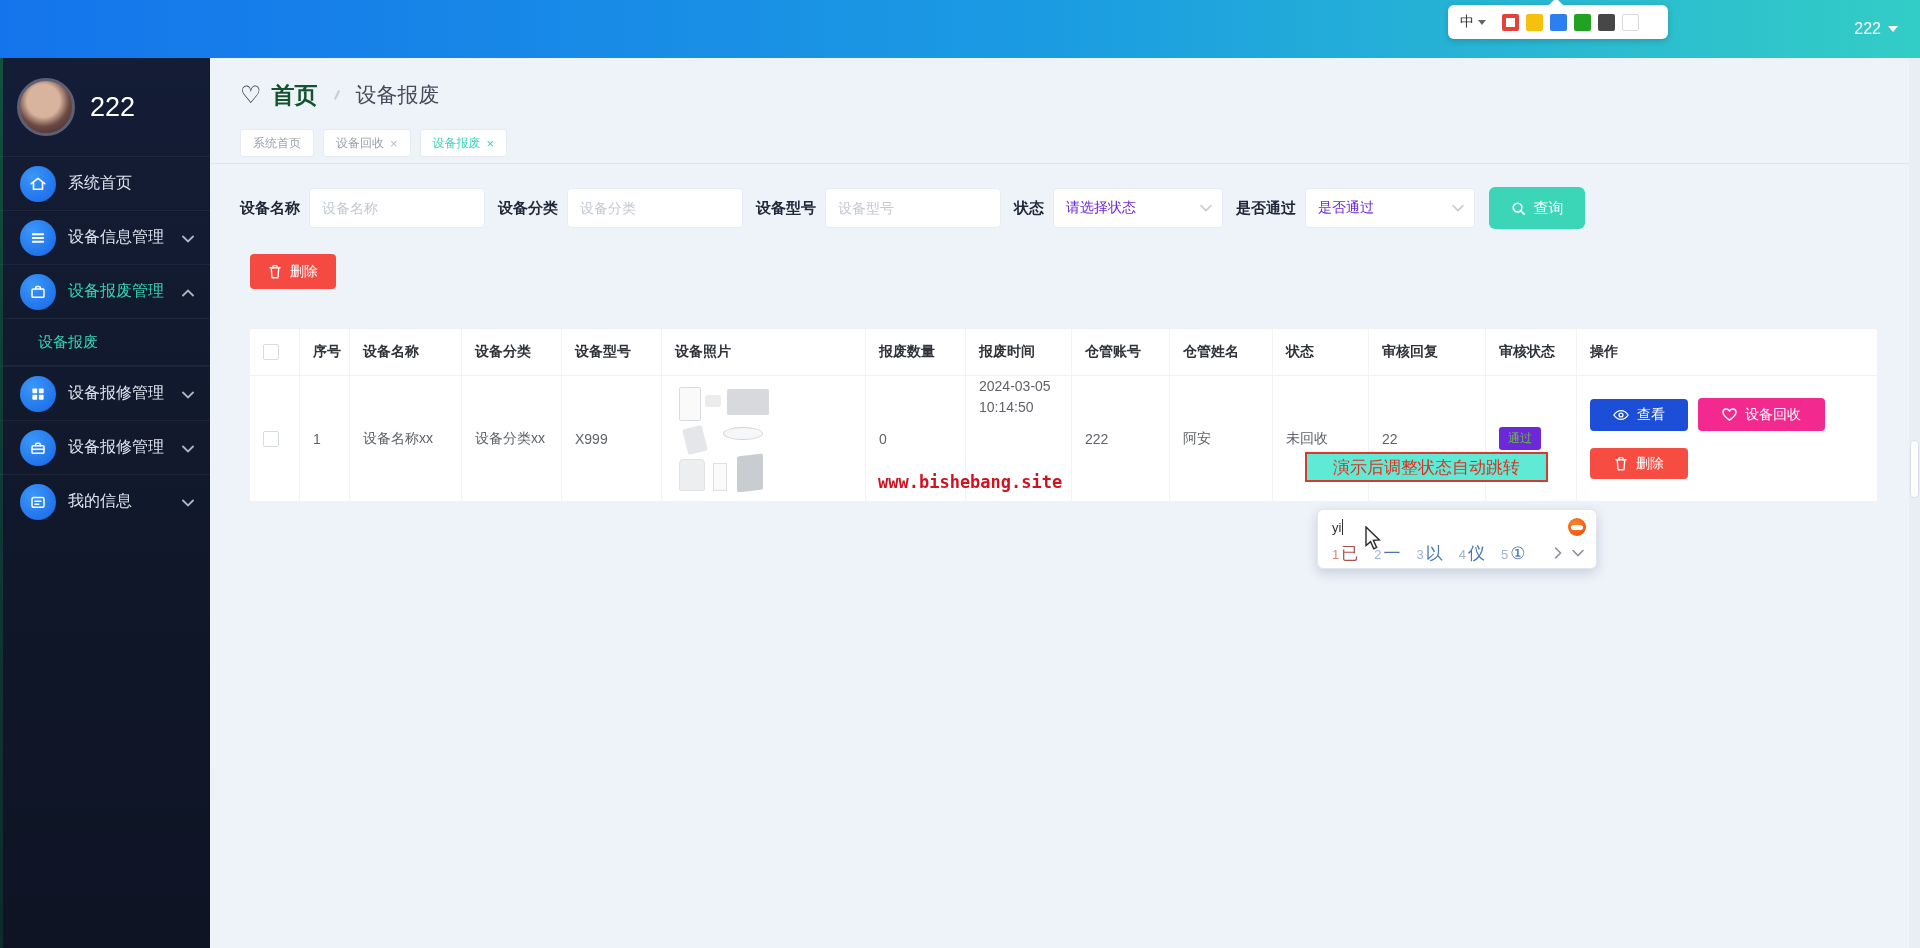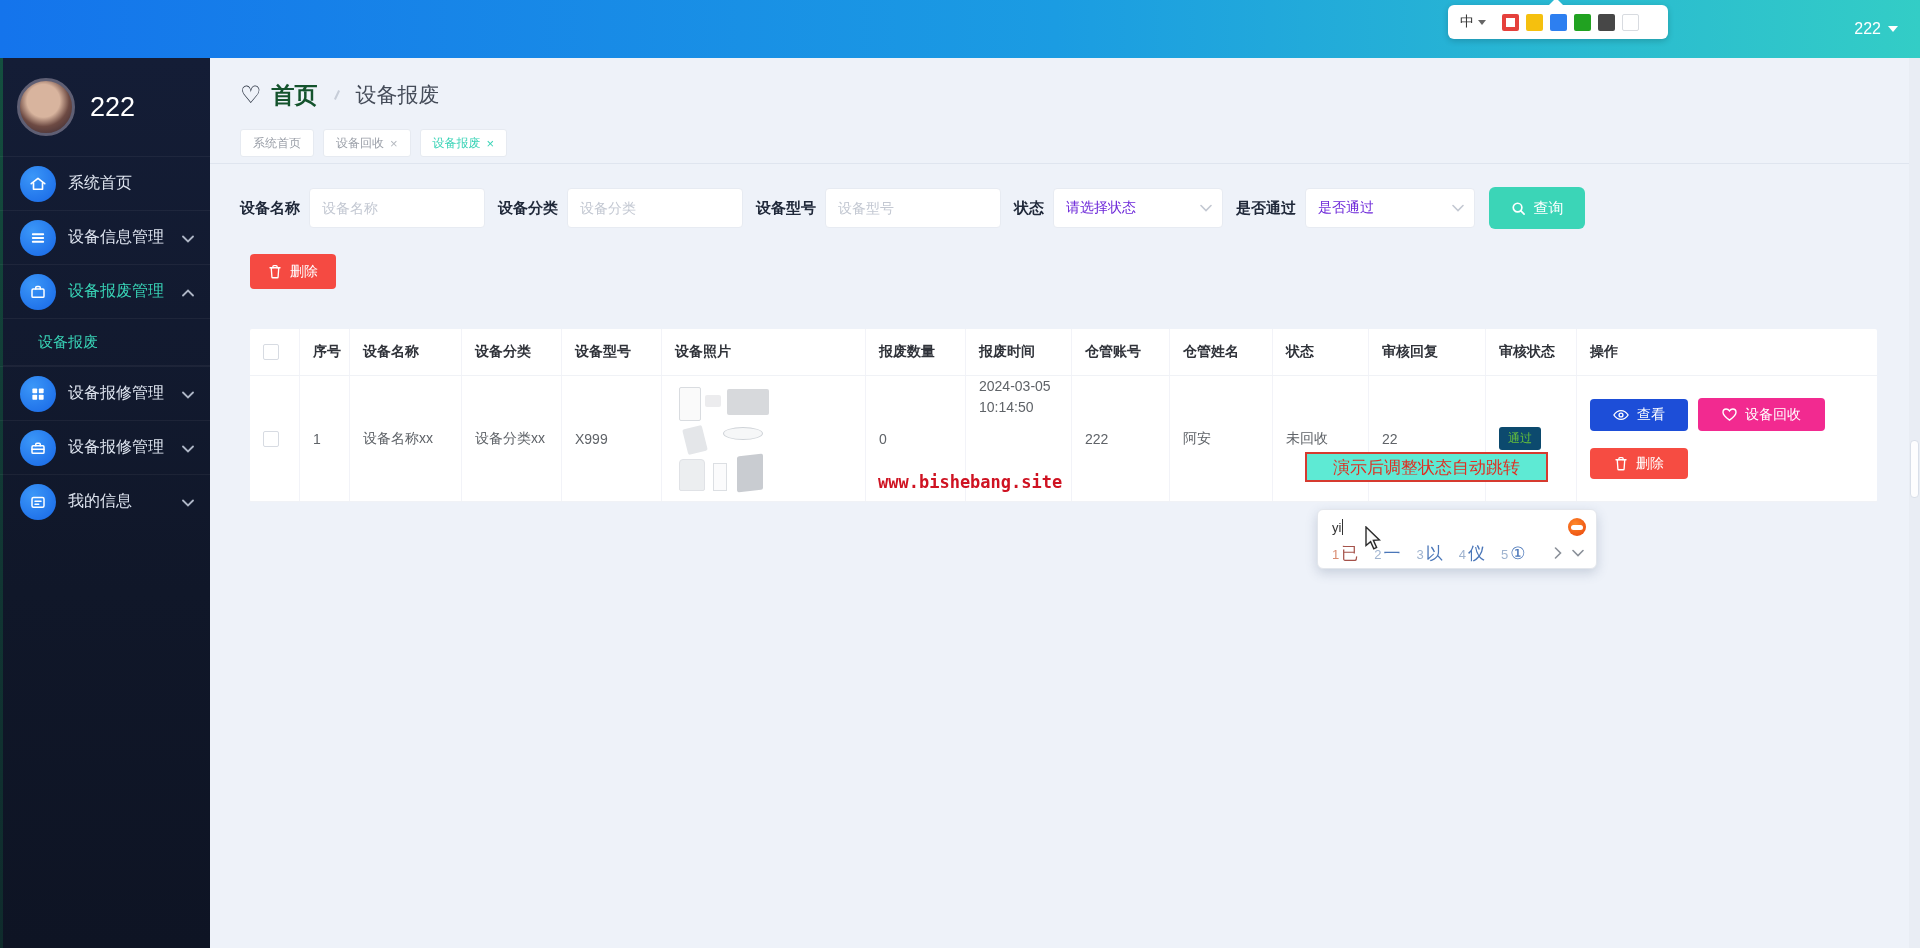--- a/index.html
+++ b/index.html
@@ -73,21 +73,21 @@
   .table-card { margin-top:40px; margin-left:10px; width:1627px; background:#fff; border-radius:2px; }
   .tgrid { display:grid; grid-template-columns:50px 50px 112px 100px 100px 204px 100px 106px 98px 103px 96px 117px 91px 1fr; }
   .thead { height:46px; }
   .thead .cell { font-size:14px; font-weight:bold; color:#30333a; }
   .cell { display:flex; align-items:center; padding-left:13px; border-right:1px solid #f2f3f8; }
   .cell:last-child { border-right:none; }
   .trow { height:127px; border-top:1px solid #f0f2f6; border-bottom:1px solid #f0f2f6; }
   .trow .cell { font-size:14px; color:#5f6368; }
   .checkbox { width:16px; height:16px; border:1px solid #d7dbe2; border-radius:2px; background:#fff; cursor:pointer; }
   .cell-time { flex-direction:column; align-items:flex-start; justify-content:flex-start; line-height:21px; }
-  .badge-pass { font-size:12px; color:#67c23a; background:#0c4a6e; border-radius:3px; padding:3px 9px; }
+  .badge-pass { font-size:12px; color:#67c23a; background:#6d28d9; border-radius:3px; padding:3px 9px; }
   .cell-actions { flex-wrap:wrap; align-content:center; gap:17px 10px; padding-right:20px; }
   .btn-view { width:98px; height:32px; background:#1d4ed8; font-size:14px; }
   .btn-recycle { width:127px; height:33px; background:#f22a90; font-size:14px; }
   .btn-del-row { width:98px; height:31px; background:#f64c42; font-size:14px; }
 
   
   .photo { position:relative; width:100px; height:108px; background:#fff; overflow:hidden; cursor:pointer; }
   .photo div { position:absolute; }
   .ph1 { left:4px; top:2px; width:22px; height:34px; border:1px solid #d9dce0; border-radius:2px; background:#fafafa; }
   .ph2 { left:52px; top:4px; width:42px; height:26px; background:#d7d9dc; border-radius:2px; }

